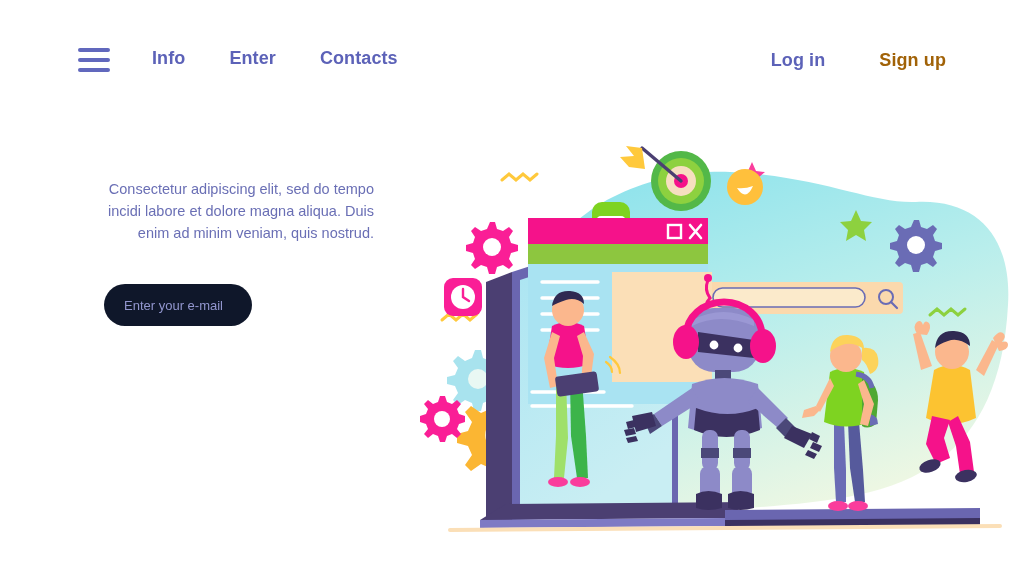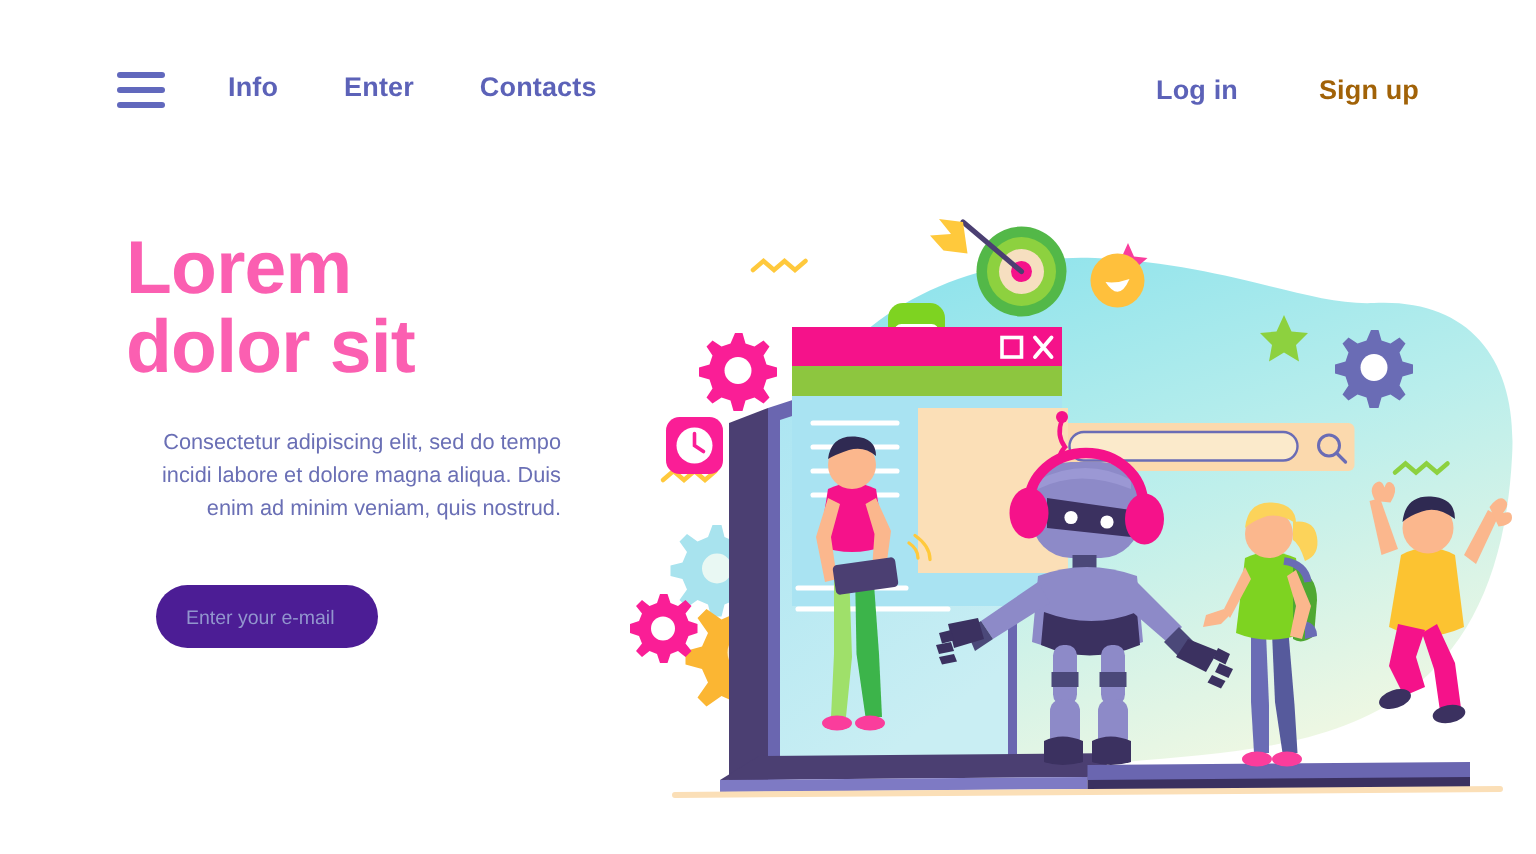--- a/index.html
+++ b/index.html
@@ -41,21 +41,21 @@
     color:#6a6fb5; max-width:290px;text-align:right;
   }
   .cta-row { display:flex; align-items:center; margin-top:40px; }
   .btn-start {
     width:108px; height:42px; border-radius:21px; border:none;
     background:#fa4aaa; color:#fff; font-size:16px; font-weight:bold;
     cursor:pointer; font-family:inherit;
   }
   .email-field {
     width:148px; height:42px; border-radius:21px; border:none;
-    background:#4c1d95; color:#8f93c9; font-size:13px;
+    background:#0f172a; color:#8f93c9; font-size:13px;
     padding:0 20px; margin-left:20px; font-family:inherit; outline:none;
   }
   .email-field::placeholder { color:#9296ce; }
 
   
   .illo { position:absolute; left:420px; top:130px; width:600px; height:420px; }
   .illo svg { display:block; width:600px; height:420px; }
 </style>
 </head>
 <body>
@@ -73,24 +73,20 @@
       <a class="nav-link">Enter</a>
       <a class="nav-link">Contacts</a>
     </div>
     <div class="nav-right">
       <a class="nav-link">Log in</a>
       <a class="nav-link link-signup">Sign up</a>
     </div>
   </nav>
 
   <div class="hero">
-    <h1>
-      <span>Lorem</span><br>
-      <span>dolor sit</span>
-    </h1>
     <p>Consectetur adipiscing elit, sed do tempo incidi labore et dolore magna aliqua. Duis enim ad minim veniam, quis nostrud.</p>
     <div class="cta-row">
       <input class="email-field" type="text" placeholder="Enter your e-mail" style="">
     </div>
   </div>
 
   <div class="illo">
     <svg viewBox="0 0 600 420" xmlns="http://www.w3.org/2000/svg">
       <defs>
         <linearGradient id="blobGrad" x1="0.25" y1="0" x2="0.7" y2="1">

